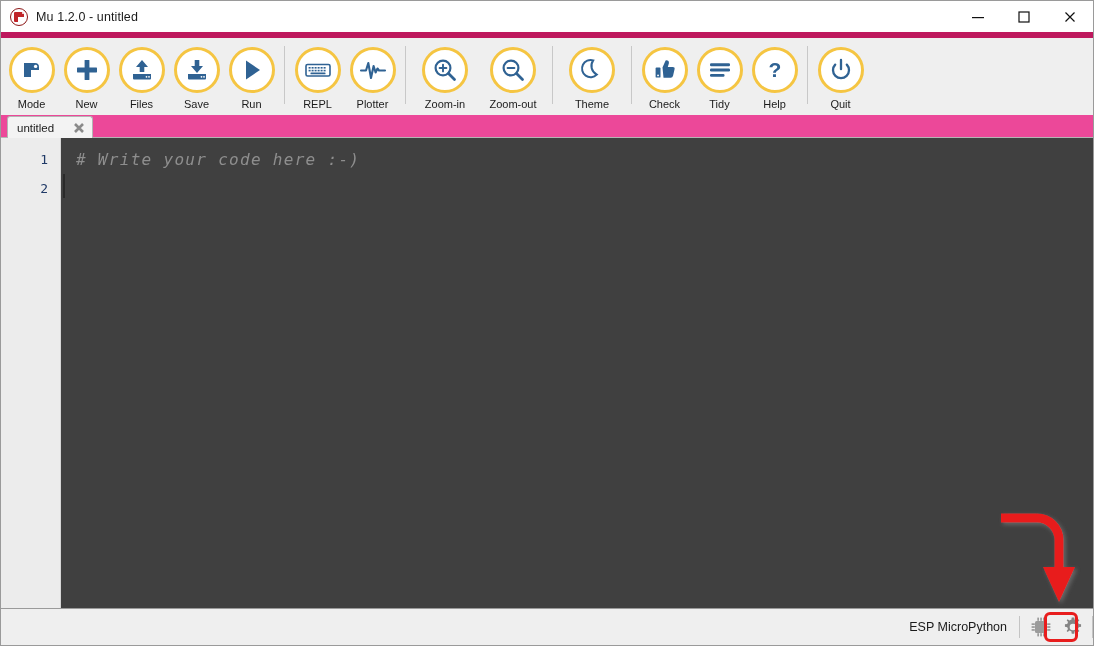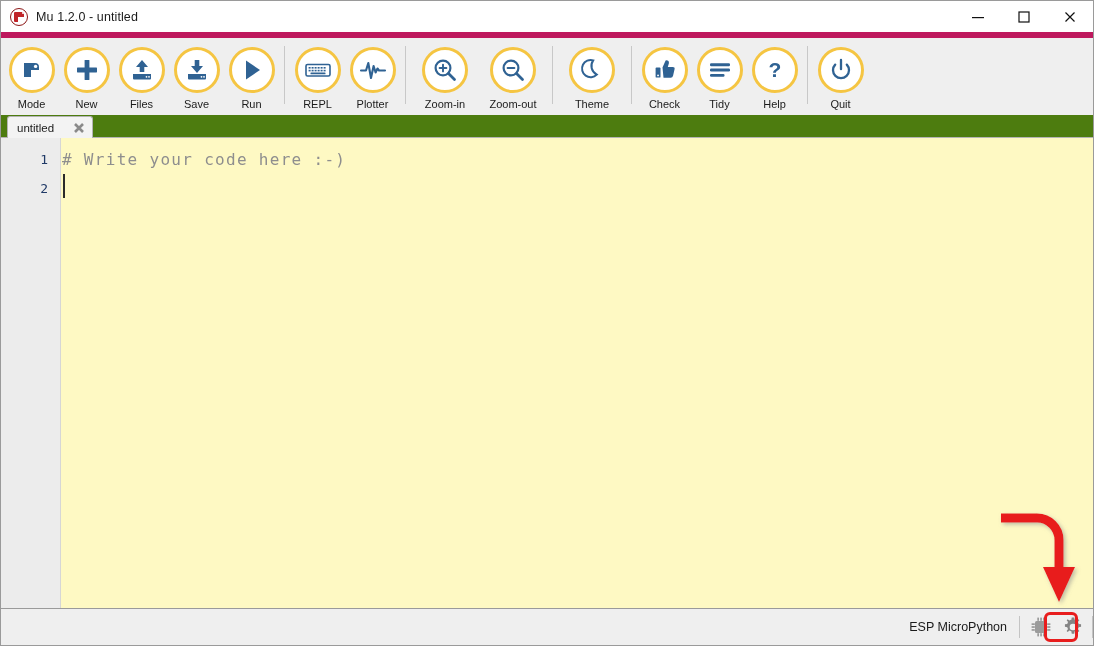--- a/index.html
+++ b/index.html
@@ -141,21 +141,21 @@
     height: 58px;
     background: #c8c8c8;
     margin: 8px 5px 0 5px;
     flex: 0 0 auto;
   }
   .icon-blue { fill: #2f6293; }
 
   
   .tabbar {
     height: 23px;
-    background: #4d7c0f;
+    background: #ec4899;
     display: flex;
     align-items: flex-end;
     padding-left: 6px;
     flex: 0 0 auto;
     position: relative;
   }
   .tabbar::after {
     content: "";
     position: absolute;
     left: 0; right: 0; bottom: 0;
@@ -210,24 +210,25 @@
     height: 29px;
     line-height: 29px;
     text-align: right;
     padding-right: 12px;
     font-family: "DejaVu Sans Mono", monospace;
     font-size: 13px;
     color: #203a67;
   }
   .code-area {
     flex: 1 1 auto;
-    background: #fef9c3;
+    background: #404040;
     padding-top: 7px;
-    padding-left: 0;
-    position: relative;
+    padding-left: 14px;
+    position: relative;
+    font-style: italic;
   }
   .code-line {
     height: 29px;
     line-height: 29px;
     font-family: "DejaVu Sans Mono", monospace;
     font-size: 16px;
     color: #8e8e8e;
     letter-spacing: 1.3px;
     white-space: pre;
     padding-left: 1px;

